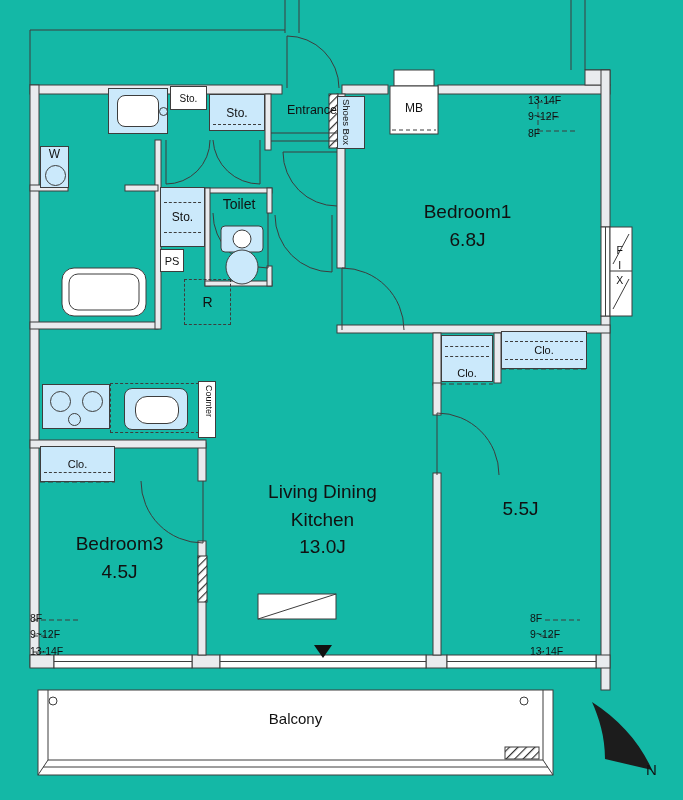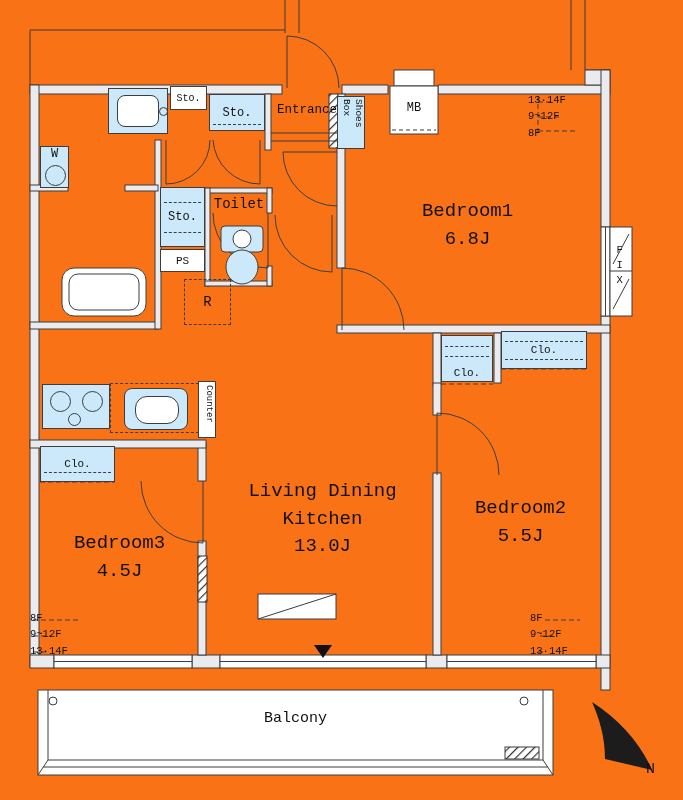--- a/index.html
+++ b/index.html
@@ -1,17 +1,17 @@
 <!DOCTYPE html>
 <html style="--fixture_fill: #cbe9fb; --wall_fill: #e9ebee; --line: #3d3d3d;"><head>
 <meta charset="utf-8">
 <style>
   html,body{margin:0;padding:0;background:#fff;}
-  #plan{position:relative;width:683px;height:800px;background:#f97316;overflow:hidden;
-        font-family:Liberation Mono, monospace;color:#111;}
+  #plan{position:relative;width:683px;height:800px;background:#14b8a6;overflow:hidden;
+        font-family:Liberation Sans, sans-serif;color:#111;}
   #plan svg{position:absolute;left:0;top:0;}
   .fx{position:absolute;background:var(--fixture_fill,#cbe9fb);border:1px solid #3d3d3d;box-sizing:border-box;}
   .box{position:absolute;background:#fff;border:1px solid #3d3d3d;box-sizing:border-box;}
   .dashbox{position:absolute;border:1.5px dashed #3d3d3d;box-sizing:border-box;background:transparent;}
   .lbl{position:absolute;line-height:1.3;}
   .c{display:flex;align-items:center;justify-content:center;text-align:center;}
   .room{font-size:19px;text-align:center;line-height:1.45;}
   .v{writing-mode:vertical-rl;}
   .up{text-orientation:upright;letter-spacing:3px;}
   .dash{position:absolute;border-top:1px dashed #3d3d3d;height:0;left:3px;right:3px;}
@@ -189,21 +189,21 @@
     <span>W</span>
     <div class="circ" style="left:4px;top:18px;width:19px;height:19px"></div>
   </div>
 
   <div class="fx c" style="left:160px;top:187px;width:45px;height:60px;font-size:12px">
     <i class="dash" style="top:14px"></i>
     <i class="dash" style="top:44px"></i>
     <span>Sto.</span>
   </div>
 
-  <div class="box c" style="left:160px;top:249px;width:45px;height:23px;font-size:11px">
+  <div class="box c" style="left:160px;top:249px;width:24px;height:23px;font-size:11px">
     <span>PS</span>
   </div>
 
   <div class="dashbox c" style="left:184px;top:279px;width:47px;height:46px;font-size:14px">
     <span>R</span>
   </div>
 
   <div class="dashbox" style="left:110px;top:383px;width:94px;height:50px;border-width:1px"></div>
   <div class="fx" style="left:42px;top:384px;width:68px;height:45px">
     <div class="circ" style="left:7px;top:6px;width:19px;height:19px"></div>
@@ -231,21 +231,20 @@
     <i class="dash" style="top:27px"></i>
     <span>Clo.</span>
   </div>
 
   <div class="lbl room" style="left:375px;top:198px;width:185px">
     <div>Bedroom1</div>
     <div>6.8J</div>
   </div>
 
   <div class="lbl room" style="left:443px;top:495px;width:155px">
-    <div>Bedroom2</div>
     <div>5.5J</div>
   </div>
 
   <div class="lbl room" style="left:42px;top:530px;width:155px">
     <div>Bedroom3</div>
     <div>4.5J</div>
   </div>
 
   <div class="lbl room" style="left:235px;top:478px;width:175px">
     <div>Living Dining</div>

